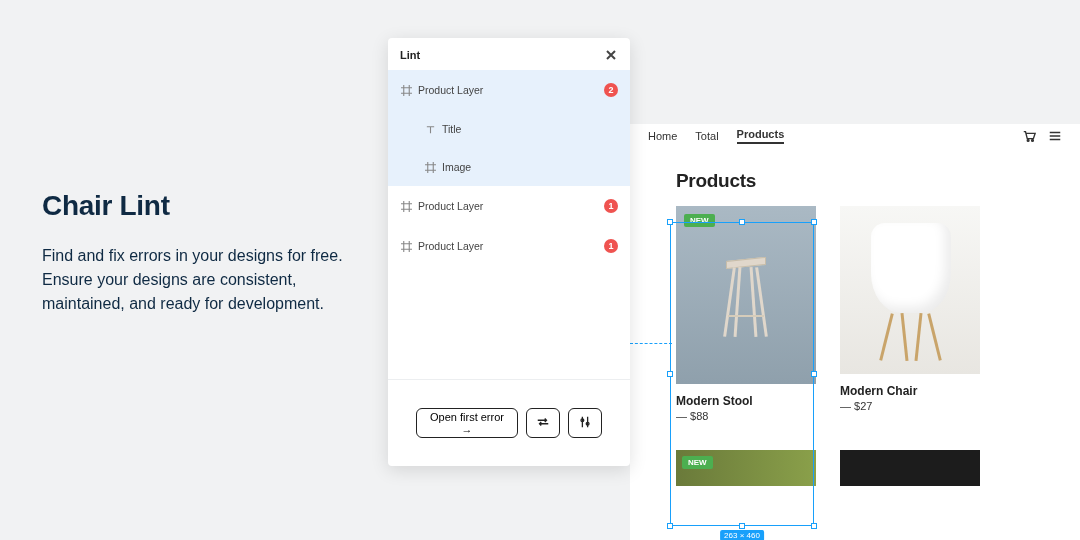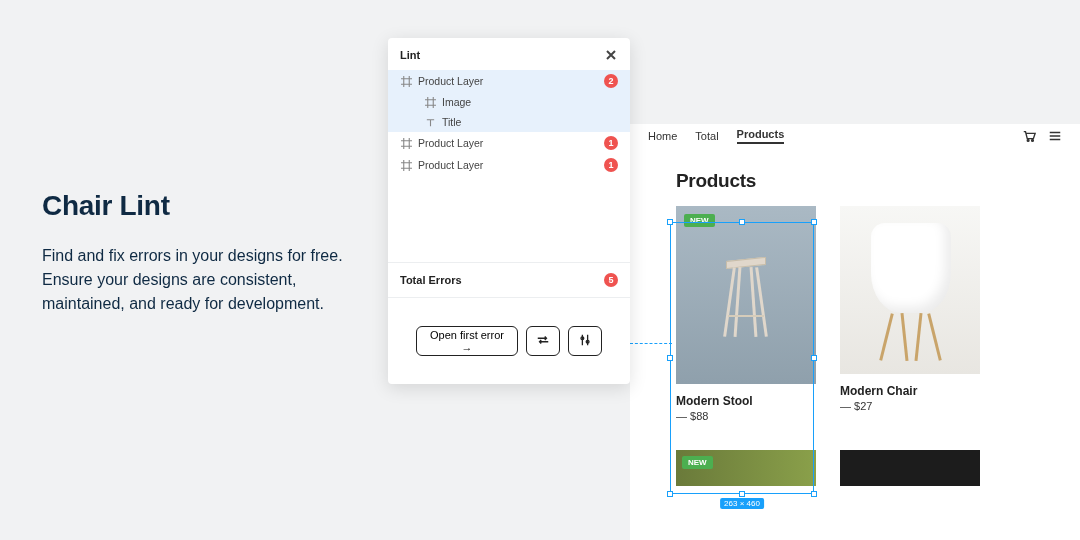--- a/index.html
+++ b/index.html
@@ -5,28 +5,28 @@
   * { box-sizing: border-box; margin: 0; padding: 0; }
   html, body { width: 1080px; height: 540px; overflow: hidden; font-family: -apple-system, BlinkMacSystemFont, "Segoe UI", Helvetica, Arial, sans-serif; }
   body { background: #f1f2f3; position: relative; }
 
   
   .hero { position: absolute; left: 42px; top: 190px; width: 310px; }
   .hero h1 { font-size: 28px; font-weight: 700; color: #0f2a43; margin-bottom: 22px; letter-spacing: -0.3px; }
   .hero p { font-size: 16px; line-height: 1.5; color: #0f2a43; }
 
   
-  .lint-panel { position: absolute; left: 388px; top: 38px; width: 242px; height: 346px; background: #fff; border-radius: 4px; box-shadow: 0 4px 18px rgba(0,0,0,0.12); display: flex; flex-direction: column; z-index: 3; }
+  .lint-panel { position: absolute; left: 388px; top: 38px; width: 242px; height: 428px; background: #fff; border-radius: 4px; box-shadow: 0 4px 18px rgba(0,0,0,0.12); display: flex; flex-direction: column; z-index: 3; }
   .lint-header { display: flex; align-items: center; justify-content: space-between; padding: 10px 12px 8px 12px; }
   .lint-header .title { font-size: 11px; font-weight: 600; color: #222; }
   .close-x { width: 14px; height: 14px; display: flex; align-items: center; justify-content: center; cursor: pointer; }
   .close-x svg { width: 10px; height: 10px; stroke: #444; stroke-width: 2; }
 
   .layer-list { flex: 0 0 auto; }
-  .layer-row { display: flex; align-items: center; padding: 4px 12px; font-size: 10.5px; color: #444; cursor: pointer; }
+  .layer-row { display: flex; align-items: center; padding: 13px 12px; font-size: 10.5px; color: #444; cursor: pointer; }
   .layer-row.selected { background: #e7f1fc; }
   .layer-row.child { padding-left: 36px; }
   .layer-icon { width: 12px; height: 12px; margin-right: 6px; display: flex; align-items: center; justify-content: center; }
   .layer-icon svg { width: 11px; height: 11px; stroke: #888; fill: none; stroke-width: 1.2; }
   .layer-label { flex: 1; }
   .badge { min-width: 14px; height: 14px; border-radius: 7px; background: #ef5350; color: #fff; font-size: 9px; font-weight: 600; display: flex; align-items: center; justify-content: center; padding: 0 4px; }
 
   .panel-spacer { flex: 1; }
 
   .total-row { border-top: 1px solid #eceef0; padding: 10px 12px; display: flex; align-items: center; justify-content: space-between; font-size: 11px; font-weight: 600; color: #222; }
@@ -49,21 +49,21 @@
 
   .product-grid { display: flex; gap: 24px; padding-left: 46px; }
   .product-card { width: 140px; }
   .product-img { width: 140px; height: 178px; background: #cfd8dc; position: relative; display: flex; align-items: center; justify-content: center; }
   .tag-new { position: absolute; top: 8px; left: 8px; background: #4caf50; color: #fff; font-size: 8px; font-weight: 700; padding: 2px 6px; border-radius: 2px; }
   .product-title { font-size: 12px; font-weight: 700; color: #222; margin-top: 10px; }
   .product-price { font-size: 11px; color: #333; margin-top: 2px; }
 
   
   .sel-box { position: absolute; border: 1.5px solid #18a0fb; z-index: 2; pointer-events: none; }
-  .sel-box.main { left: 670px; top: 222px; width: 144px; height: 272px; }
+  .sel-box.main { left: 670px; top: 222px; width: 144px; height: 304px; }
   .sel-box .handle { position: absolute; width: 6px; height: 6px; background: #fff; border: 1.5px solid #18a0fb; }
   .sel-box .tl { top: -4px; left: -4px; }
   .sel-box .tr { top: -4px; right: -4px; }
   .sel-box .bl { bottom: -4px; left: -4px; }
   .sel-box .br { bottom: -4px; right: -4px; }
   .sel-box .tm { top: -4px; left: 50%; margin-left: -3px; }
   .sel-box .bm { bottom: -4px; left: 50%; margin-left: -3px; }
   .sel-box .lm { left: -4px; top: 50%; margin-top: -3px; }
   .sel-box .rm { right: -4px; top: 50%; margin-top: -3px; }
   .sel-dim { position: absolute; left: 50%; transform: translateX(-50%); bottom: -16px; background: #18a0fb; color: #fff; font-size: 8px; padding: 1px 4px; border-radius: 2px; }
@@ -125,32 +125,32 @@
           <svg viewBox="0 0 12 12">
             <path d="M3 0v12M9 0v12M0 3h12M0 9h12"></path>
           </svg>
         </span>
       <span class="layer-label">Product Layer</span>
       <span class="badge">2</span>
     </div>
     <div class="layer-row child selected">
       <span class="layer-icon">
           <svg viewBox="0 0 12 12">
+            <path d="M2 3h8M6 3v7"></path>
+          </svg>
+        </span>
+      <span class="layer-label">Title</span>
+    </div>
+    <div class="layer-row child selected">
+      <span class="layer-icon">
+          <svg viewBox="0 0 12 12">
             <path d="M3 0v12M9 0v12M0 3h12M0 9h12"></path>
           </svg>
         </span>
       <span class="layer-label">Image</span>
-    </div>
-    <div class="layer-row child selected">
-      <span class="layer-icon">
-          <svg viewBox="0 0 12 12">
-            <path d="M2 3h8M6 3v7"></path>
-          </svg>
-        </span>
-      <span class="layer-label">Title</span>
     </div>
     <div class="layer-row">
       <span class="layer-icon">
           <svg viewBox="0 0 12 12">
             <path d="M3 0v12M9 0v12M0 3h12M0 9h12"></path>
           </svg>
         </span>
       <span class="layer-label">Product Layer</span>
       <span class="badge">1</span>
     </div>
@@ -160,24 +160,20 @@
             <path d="M3 0v12M9 0v12M0 3h12M0 9h12"></path>
           </svg>
         </span>
       <span class="layer-label">Product Layer</span>
       <span class="badge">1</span>
     </div>
   </div>
 
   <div class="panel-spacer"></div>
 
-  <div class="total-row">
-    <span>Total Errors</span>
-    <span class="badge">5</span>
-  </div>
 
   <div class="button-row">
     <button class="btn btn-primary">
       <span>Open first error →</span>
     </button>
     <button class="btn btn-icon">
       <span><svg viewBox="0 0 16 16">
             <path d="M2 6 L12 6 M10 4 L12 6 L10 8 M14 10 L4 10 M6 8 L4 10 L6 12"></path>
           </svg></span>
     </button>

